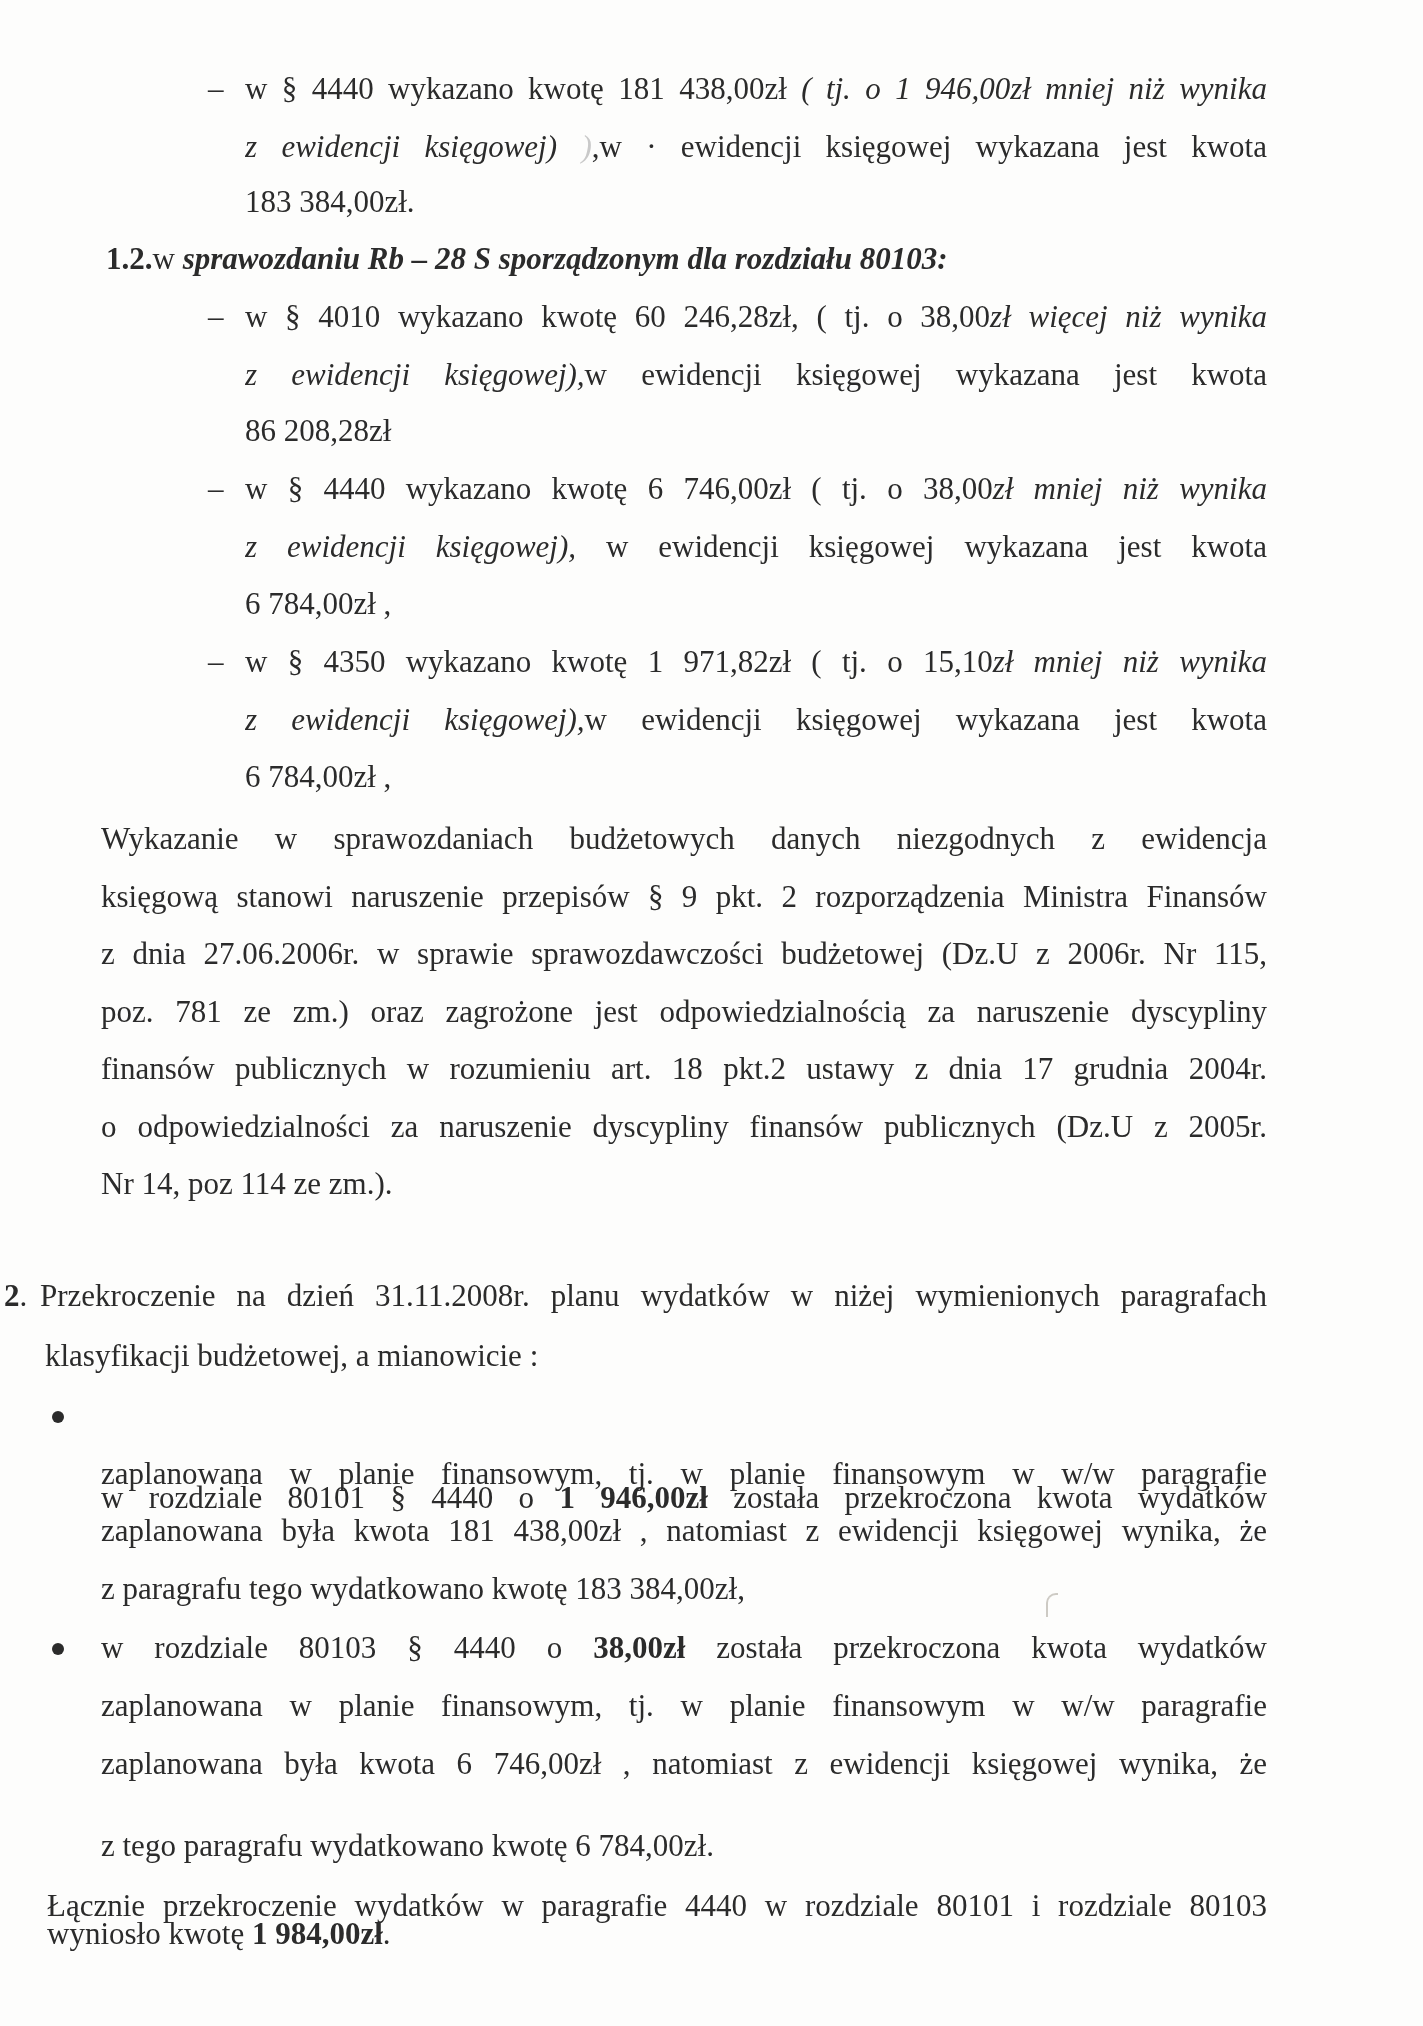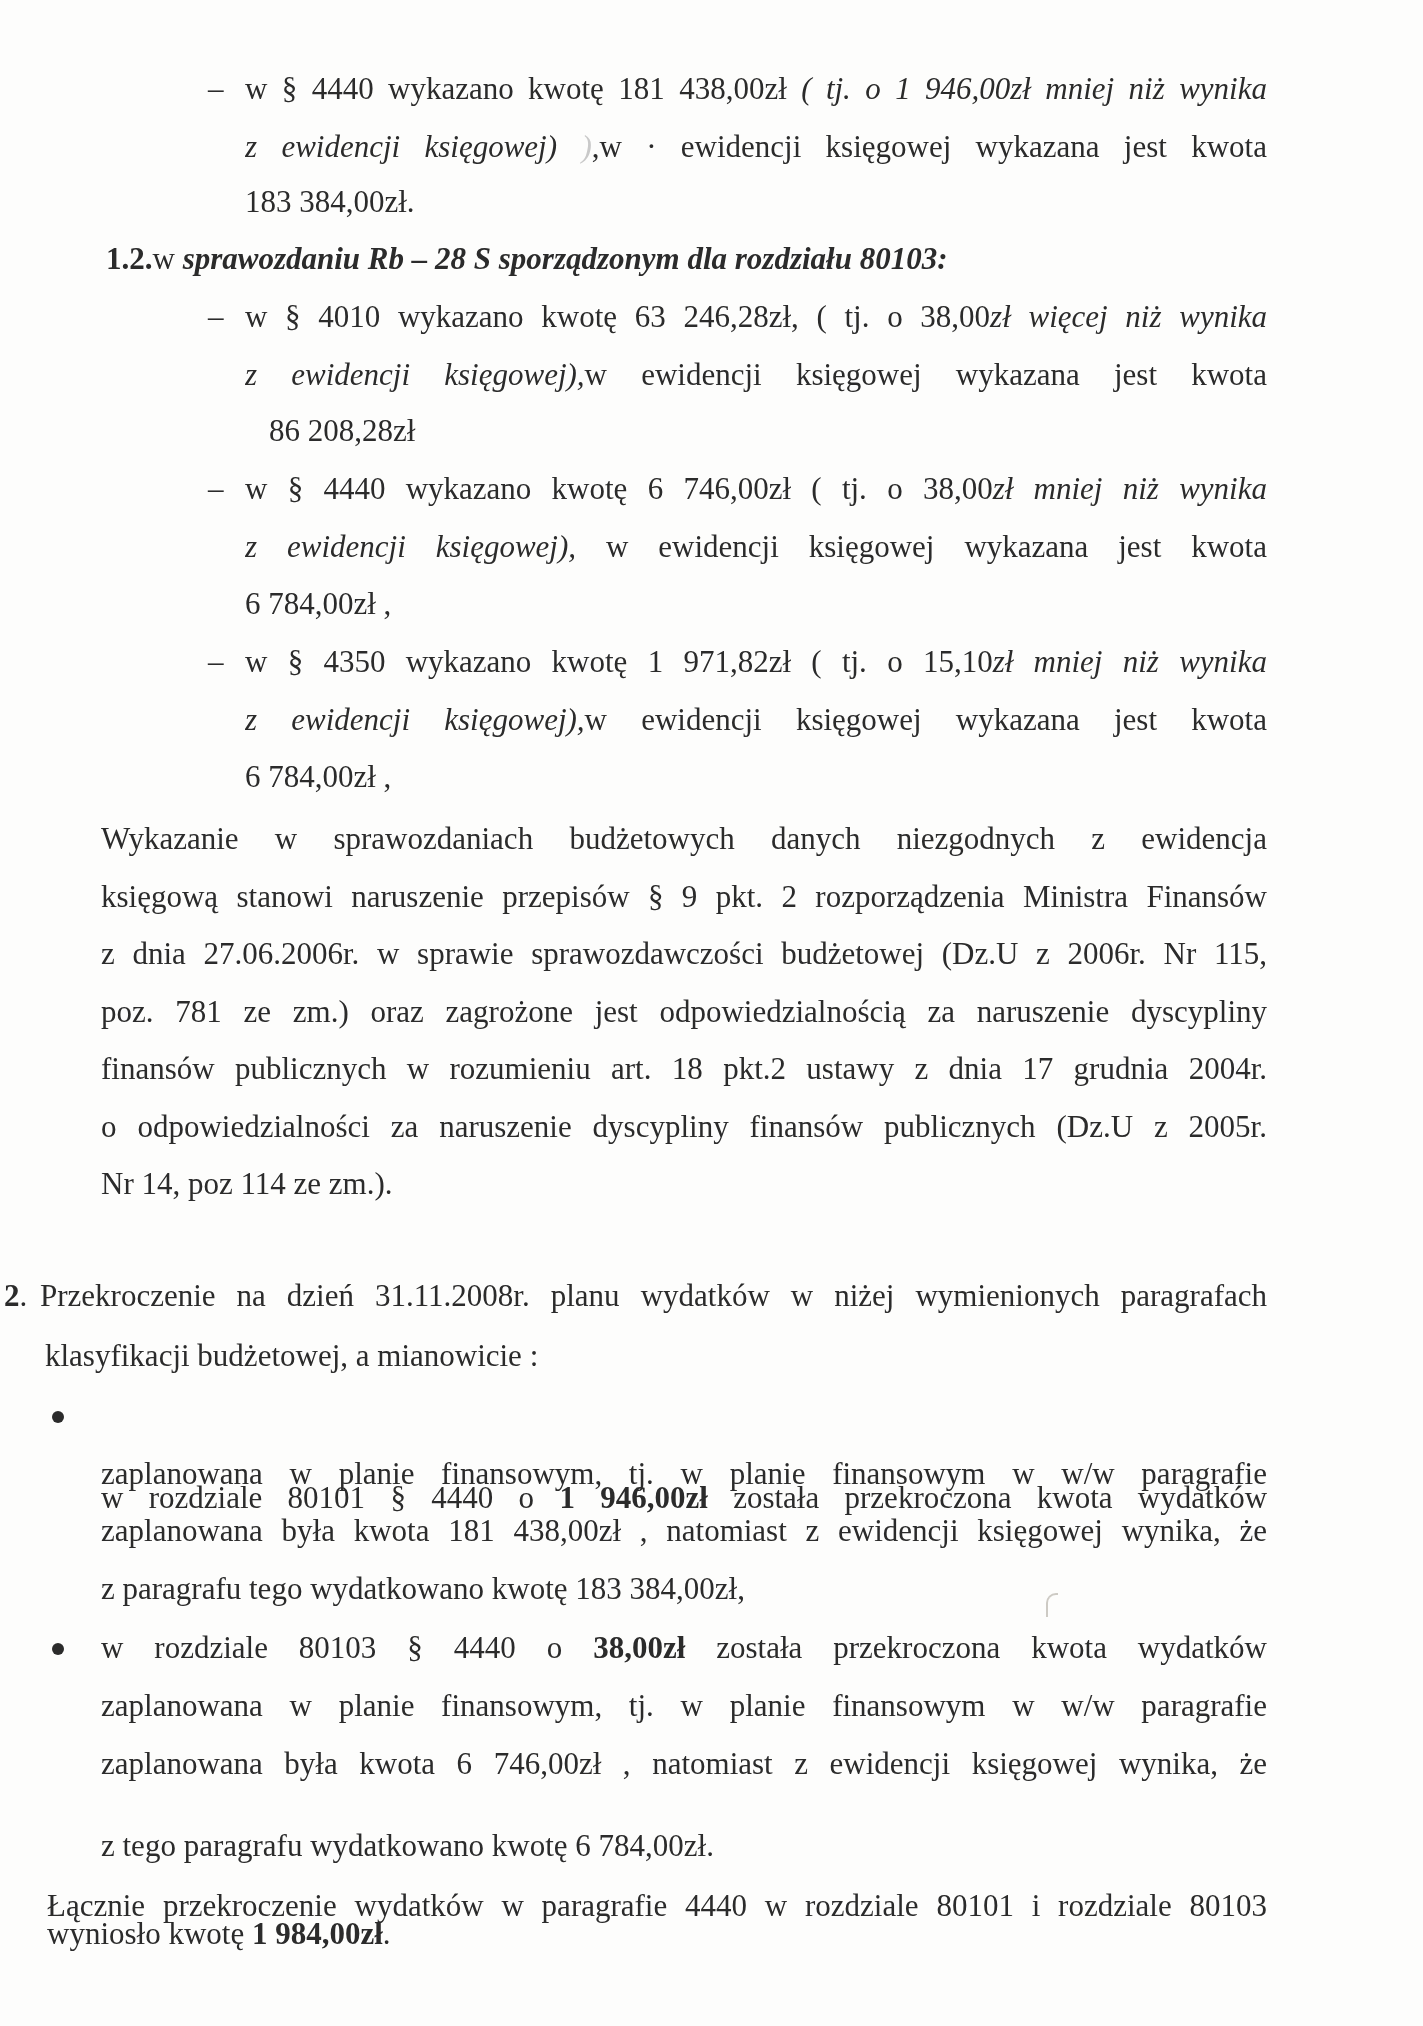--- a/index.html
+++ b/index.html
@@ -50,26 +50,26 @@
   <div class="line" style="left:245px; top:183px;">183 384,00zł.</div>
 </div>
 
 <div class="line" style="left:106px; top:240px;">
   <span class="b">1.2.</span><span>w </span><span class="b it">sprawozdaniu Rb – 28 S sporządzonym dla rozdziału 80103:</span>
 </div>
 
 <div>
   <span class="dash" style="left:208px; top:298px;">–</span>
   <div class="line just" style="left:245px; top:298px; width:1022px;">
-    <span>w § 4010 wykazano kwotę 63 246,28zł, ( tj. o 38,00</span><span class="it">zł więcej niż wynika</span>
+    <span>w § 4010 wykazano kwotę 60 246,28zł, ( tj. o 38,00</span><span class="it">zł więcej niż wynika</span>
   </div>
   <div class="line just" style="left:245px; top:356px; width:1022px;">
     <span class="it">z ewidencji księgowej),</span><span>w ewidencji księgowej wykazana jest kwota</span>
   </div>
-  <div class="line" style="left:245px; top:412px;margin-left:24px;">86 208,28zł</div>
+  <div class="line" style="left:245px; top:412px;">86 208,28zł</div>
 </div>
 
 <div>
   <span class="dash" style="left:208px; top:470px;">–</span>
   <div class="line just" style="left:245px; top:470px; width:1022px;">
     <span>w § 4440 wykazano kwotę 6 746,00zł ( tj. o 38,00</span><span class="it">zł mniej niż wynika</span>
   </div>
   <div class="line just" style="left:245px; top:528px; width:1022px;">
     <span class="it">z ewidencji księgowej),</span><span> w ewidencji księgowej wykazana jest kwota</span>
   </div>

